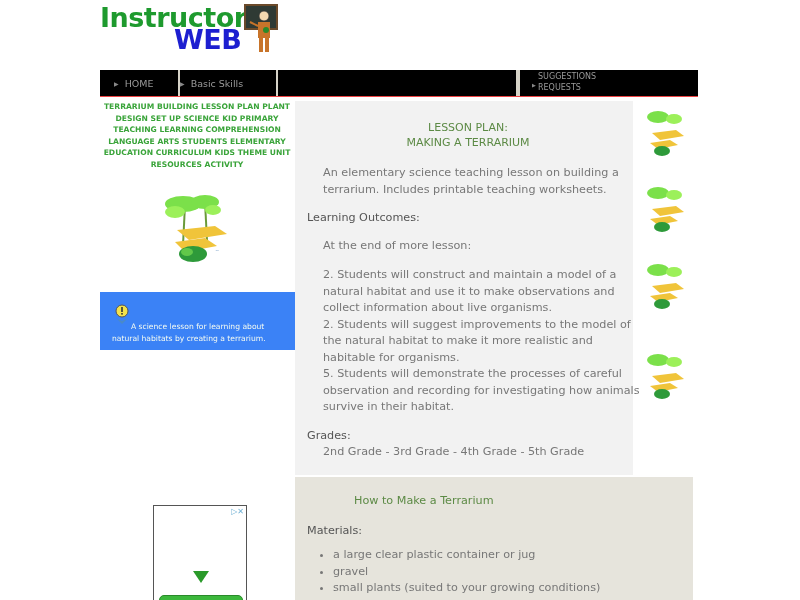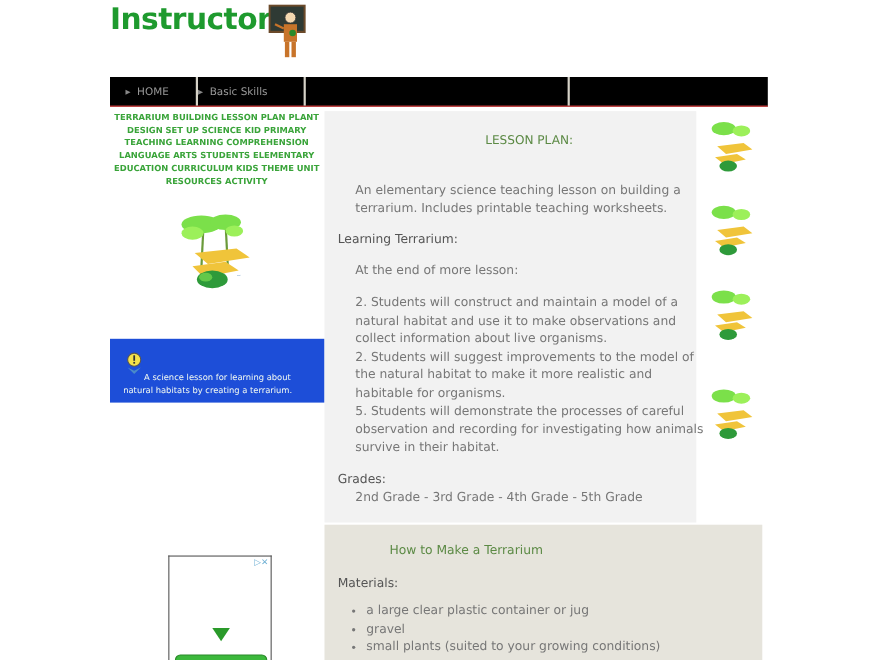--- a/index.html
+++ b/index.html
@@ -11,43 +11,44 @@
   .navbar{position:absolute;left:100px;top:70px;width:598px;height:26px;background:#000000;border-bottom:1px solid #ef4444;}
   .nav-item{position:absolute;top:0;height:26px;display:flex;align-items:center;font-size:9.5px;color:#9a9a9a;box-sizing:border-box;border-right:2px solid #d6d3c8;}
   .nav-item .arrow{font-size:6px;margin-right:6px;color:#888;}
   .nav-home{left:0;width:80px;padding-left:14px;}
   .nav-basic{left:80px;width:98px;padding-left:0;}
   .nav-spacer{left:178px;width:240px;}
   .nav-sugg{position:absolute;left:418px;top:0;height:26px;width:180px;border-left:2px solid #d6d3c8;box-sizing:border-box;padding-left:18px;font-size:8px;color:#9a9a9a;line-height:11px;padding-top:1px;}
   .nav-sugg .arrow{position:absolute;left:12px;top:10px;font-size:5px;color:#888;}
   .keywords{position:absolute;left:100px;top:101px;width:194px;text-align:center;font-size:7.6px;font-weight:bold;color:#3aa43a;line-height:11.6px;}
   .side-img{position:absolute;left:155px;top:190px;width:85px;height:80px;}
-  .green-box{position:absolute;left:100px;top:308px;width:195px;height:58px;background:#1d4ed8;}
+  .green-box{position:absolute;left:100px;top:292px;width:195px;height:58px;background:#3b82f6;}
   .green-box .pin{position:absolute;left:15px;top:12px;width:14px;height:22px;}
   .green-box .txt{position:absolute;left:12px;top:29px;width:178px;font-size:7.6px;color:#f4fbf2;line-height:11.6px;text-indent:19px;}
   .main{position:absolute;left:295px;top:101px;width:338px;height:374px;background:#f2f2f2;}
-  .main .title{position:absolute;left:17px;top:19px;width:100%;text-align:center;font-size:11px;color:#5c8a45;line-height:15px;}
+  .main .title{position:absolute;left:4px;top:19px;width:100%;text-align:center;font-size:11px;color:#5c8a45;line-height:15px;}
   .main .p{position:absolute;left:28px;width:320px;font-size:11.2px;color:#777;line-height:16.5px;}
   .main .h{position:absolute;left:12px;font-size:11.2px;color:#555;font-weight:normal;}
   .how{position:absolute;left:295px;top:477px;width:398px;height:130px;background:#e6e4dc;}
   .how .h2{position:absolute;left:12px;top:17px;font-size:11.2px;color:#5c8a45;margin-left:47px;}
   .how .h3{position:absolute;left:12px;top:47px;font-size:11.2px;color:#555;}
   .how ul{position:absolute;left:12px;top:70px;margin:0;padding-left:26px;font-size:11.2px;color:#777;line-height:16.5px;}
   .how li{list-style:disc;}
   .right-img{position:absolute;left:642px;width:48px;height:54px;}
   .ad{position:absolute;left:153px;top:505px;width:94px;height:100px;border:1px solid #555;border-bottom:none;background:#fff;box-sizing:border-box;}
   .ad .adchoice{position:absolute;right:2px;top:1px;font-size:8px;color:#6fb0d4;}
   .ad .tri{position:absolute;left:39px;top:65px;width:0;height:0;border-left:8px solid transparent;border-right:8px solid transparent;border-top:12px solid #2a9a2a;}
   .ad .btn{position:absolute;left:5px;top:89px;width:82px;height:14px;background:#3cb83c;border-radius:5px;border:1px solid #2a8a2a;}
 </style>
 </head>
 <body>
 
 <div class="logo">
   <span class="word1">Instructor</span>
+  <span class="word2">WEB</span>
   <svg class="teacher" viewBox="0 0 34 50">
     <rect x="1" y="1" width="32" height="24" fill="#2f3a34" stroke="#6b4a2a" stroke-width="2"></rect>
     <circle cx="20" cy="12" r="5" fill="#f4d8b0" stroke="#333" stroke-width="0.8"></circle>
     <rect x="14" y="18" width="12" height="16" fill="#c8742a"></rect>
     <circle cx="22" cy="26" r="3" fill="#2a8a2a"></circle>
     <rect x="15" y="34" width="4" height="14" fill="#c8742a"></rect>
     <rect x="21" y="34" width="4" height="14" fill="#c8742a"></rect>
     <line x1="14" y1="22" x2="6" y2="18" stroke="#c8742a" stroke-width="2"></line>
   </svg>
 </div>
@@ -55,20 +56,25 @@
 <div class="navbar">
   <div class="nav-item nav-home">
     <span class="arrow">▶</span>
     <span>HOME</span>
   </div>
   <div class="nav-item nav-basic">
     <span class="arrow">▶</span>
     <span>Basic Skills</span>
   </div>
   <div class="nav-item nav-spacer"></div>
+  <div class="nav-sugg">
+    <span class="arrow">▶</span>
+    <div>SUGGESTIONS</div>
+    <div>REQUESTS</div>
+  </div>
 </div>
 
 <div class="keywords">TERRARIUM BUILDING LESSON PLAN PLANT DESIGN SET UP SCIENCE KID PRIMARY TEACHING LEARNING COMPREHENSION LANGUAGE ARTS STUDENTS ELEMENTARY EDUCATION CURRICULUM KIDS THEME UNIT RESOURCES ACTIVITY</div>
 
 <svg class="side-img" viewBox="0 0 85 80">
   <path d="M28 55 L30 15" stroke="#6a9a3a" stroke-width="2"></path>
   <path d="M52 50 L50 12" stroke="#6a9a3a" stroke-width="2"></path>
   <ellipse cx="28" cy="14" rx="18" ry="8" fill="#7be04a"></ellipse>
   <ellipse cx="20" cy="22" rx="10" ry="6" fill="#9cf05a"></ellipse>
   <ellipse cx="50" cy="12" rx="14" ry="7" fill="#7be04a"></ellipse>
@@ -86,23 +92,24 @@
     <rect x="6.2" y="3" width="1.6" height="5" fill="#333"></rect>
     <rect x="6.2" y="9" width="1.6" height="1.6" fill="#333"></rect>
     <polygon points="1,14 7,20 13,14 7,17" fill="#4a8ac8"></polygon>
   </svg>
   <div class="txt">A science lesson for learning about natural habitats by creating a terrarium.</div>
 </div>
 
 <div class="main">
   <div class="title">
     <div>LESSON PLAN:</div>
+    <div>MAKING A TERRARIUM</div>
   </div>
   <div class="p" style="top:64px">An elementary science teaching lesson on building a terrarium.  Includes printable teaching worksheets.</div>
-  <div class="h" style="top:110px">Learning Terrarium:</div>
+  <div class="h" style="top:110px">Learning Outcomes:</div>
   <div class="p" style="top:137px">At the end of more lesson:</div>
   <div class="p" style="top:166px">
     <div>2. Students will construct and maintain a model of a natural habitat and use it to make observations and collect information about live organisms.</div>
     <div>2. Students will suggest improvements to the model of the natural habitat to make it more realistic and habitable for organisms.</div>
     <div>5. Students will demonstrate the processes of careful observation and recording for investigating how animals survive in their habitat.</div>
   </div>
   <div class="h" style="top:328px">Grades:</div>
   <div class="p" style="top:343px">2nd Grade - 3rd Grade - 4th Grade - 5th Grade</div>
 </div>
 

